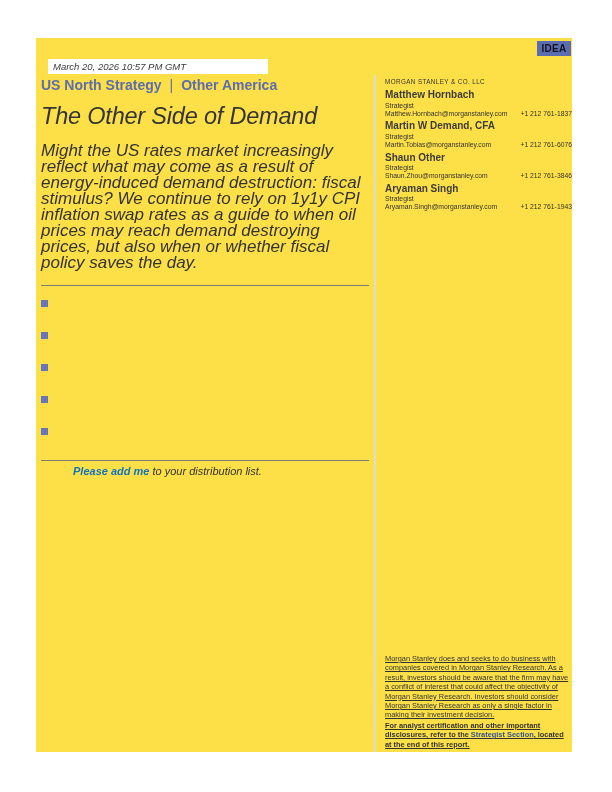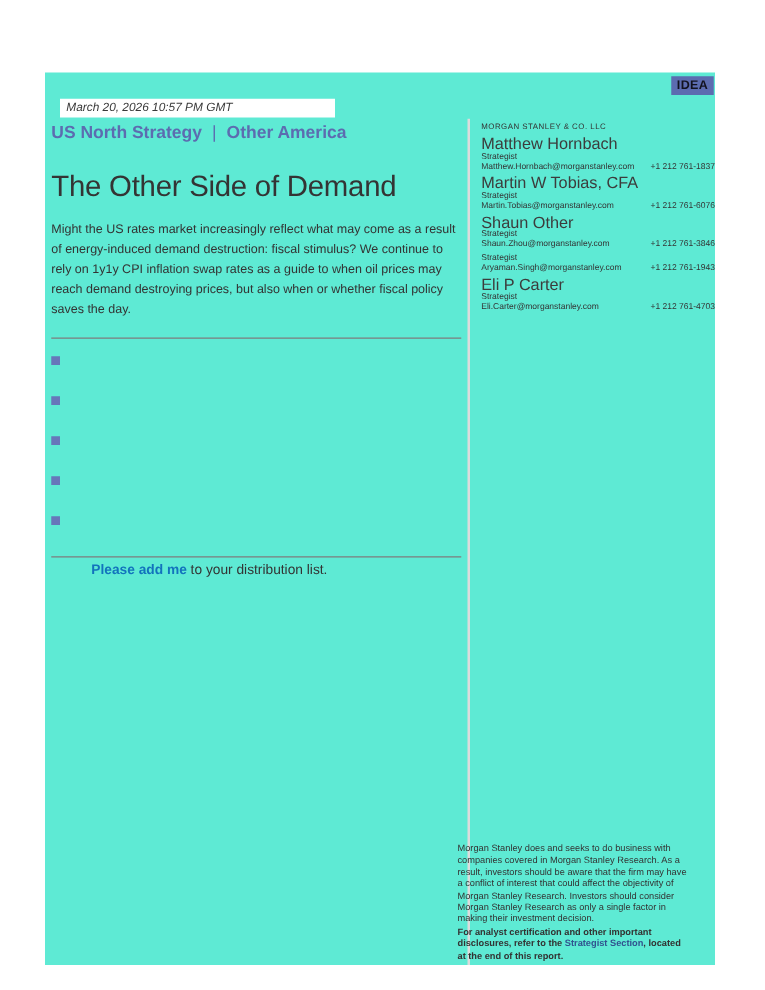--- a/index.html
+++ b/index.html
@@ -1,59 +1,59 @@
 <!DOCTYPE html>
 <html><head>
 <meta charset="utf-8">
 <style>
   html,body{margin:0;padding:0;background:#ffffff;}
   .page{position:relative;width:612px;height:792px;background:#ffffff;overflow:hidden;
         font-family:"Liberation Sans",sans-serif;}
-  .black-region{position:absolute;left:36px;top:38px;width:536px;height:714px;background:#5eead4;margin-top:20px;}
+  .black-region{position:absolute;left:36px;top:38px;width:536px;height:714px;background:#fde047;}
 
   
   .idea-box{position:absolute;left:501px;top:3px;width:34px;height:15px;background:#5c6cb0;
             display:flex;align-items:center;justify-content:center;
             font-size:10px;font-weight:bold;color:#12121f;letter-spacing:.3px;}
   .date-strip{position:absolute;left:12px;top:21px;width:220px;height:15px;background:#ffffff;
               font-style:italic;font-size:9.5px;color:#3a3a3a;line-height:15px;padding-left:5px;
               box-sizing:border-box;}
   .strategy-bar{position:absolute;left:5px;top:39px;font-size:14px;font-weight:bold;color:#5c6cb0;
                 white-space:nowrap;}
   .strategy-bar .pipe{font-weight:400;margin:0 8px;color:#5c6cb0;}
 
   
   .v-divider{position:absolute;left:338px;top:37px;width:2px;height:677px;background:#dcdcdc;}
 
   
-  .main-col{position:absolute;left:5px;top:76px;width:330px;}
+  .main-col{position:absolute;left:5px;top:63px;width:330px;font-style:italic;}
   .doc-title{font-size:23.5px;line-height:31px;color:#343434;font-weight:400;letter-spacing:-.2px;}
-  .summary{margin-top:11px;font-size:10px;line-height:16px;color:#333333;}
+  .summary{margin-top:11px;font-size:17px;line-height:16px;color:#333333;}
   .rule{border:none;border-top:1px solid #7d7d7d;margin:0;width:328px;}
   .rule1{margin-top:14px;}
   .takeaways-title{margin-top:7px;font-size:12.5px;font-weight:bold;color:#373737;}
   .bullets{margin-top:12px;}
   .bullet-row{height:32px;}
   .bullet-square{display:inline-block;width:7px;height:7px;background:#6776ba;vertical-align:top;
                  margin-top:2px;}
   .rule2{margin-top:2px;}
   .dist-line{margin-top:4px;font-size:11px;color:#333333;}
   .dist-link{color:#1273bd;font-weight:bold;cursor:pointer;padding-left:32px;}
 
   
   .sidebar-col{position:absolute;left:349px;top:40px;width:187px;}
   .firm{font-size:6.3px;color:#333333;letter-spacing:.4px;}
   .analysts{margin-top:4px;}
   .analyst{margin-bottom:2px;}
-  .analyst .name{font-size:13px;font-weight:normal;color:#3c3c3c;line-height:11.5px;}
+  .analyst .name{font-size:10px;font-weight:bold;color:#3c3c3c;line-height:11.5px;}
   .analyst .role{font-size:6.8px;color:#333333;line-height:8px;margin-top:1px;}
   .analyst .email-row{display:flex;justify-content:space-between;font-size:6.8px;color:#333333;
                       line-height:8.8px;}
-  .disclaimer{position:absolute;left:330px;top:616px;width:187px;font-size:7.4px;line-height:9.4px;
-              color:#333333;}
+  .disclaimer{position:absolute;left:349px;top:616px;width:187px;font-size:7.4px;line-height:9.4px;
+              color:#333333;text-decoration:underline;}
   .disclaimer .bold-part{font-weight:bold;margin-top:1px;}
   .disc-link{color:#31538f;font-weight:bold;cursor:pointer;}
 </style>
 </head>
 <body>
 
 <div class="page">
   <div class="black-region">
 
     <div class="idea-box">
@@ -113,53 +113,46 @@
         <div class="analyst">
           <div class="name">Matthew Hornbach</div>
           <div class="role">Strategist</div>
           <div class="email-row">
             <span>Matthew.Hornbach@morganstanley.com</span>
             <span>+1 212 761-1837</span>
           </div>
         </div>
 
         <div class="analyst">
-          <div class="name">Martin W Tobias, CFA</div>
+          <div class="name">Martin W Demand, CFA</div>
           <div class="role">Strategist</div>
           <div class="email-row">
             <span>Martin.Tobias@morganstanley.com</span>
             <span>+1 212 761-6076</span>
           </div>
         </div>
 
         <div class="analyst">
           <div class="name">Shaun Other</div>
           <div class="role">Strategist</div>
           <div class="email-row">
             <span>Shaun.Zhou@morganstanley.com</span>
             <span>+1 212 761-3846</span>
           </div>
         </div>
 
         <div class="analyst">
+          <div class="name">Aryaman Singh</div>
           <div class="role">Strategist</div>
           <div class="email-row">
             <span>Aryaman.Singh@morganstanley.com</span>
             <span>+1 212 761-1943</span>
           </div>
         </div>
 
-        <div class="analyst">
-          <div class="name">Eli P Carter</div>
-          <div class="role">Strategist</div>
-          <div class="email-row">
-            <span>Eli.Carter@morganstanley.com</span>
-            <span>+1 212 761-4703</span>
-          </div>
-        </div>
 
       </div>
     </div>
 
     <div class="disclaimer">
       <div>Morgan Stanley does and seeks to do business with companies covered in Morgan Stanley Research. As a result, investors should be aware that the firm may have a conflict of interest that could affect the objectivity of Morgan Stanley Research. Investors should consider Morgan Stanley Research as only a single factor in making their investment decision.</div>
       <div class="bold-part">
         <span>For analyst certification and other important disclosures, refer to the </span><span class="disc-link">Strategist Section</span><span>, located at the end of this report.</span>
       </div>
     </div>

